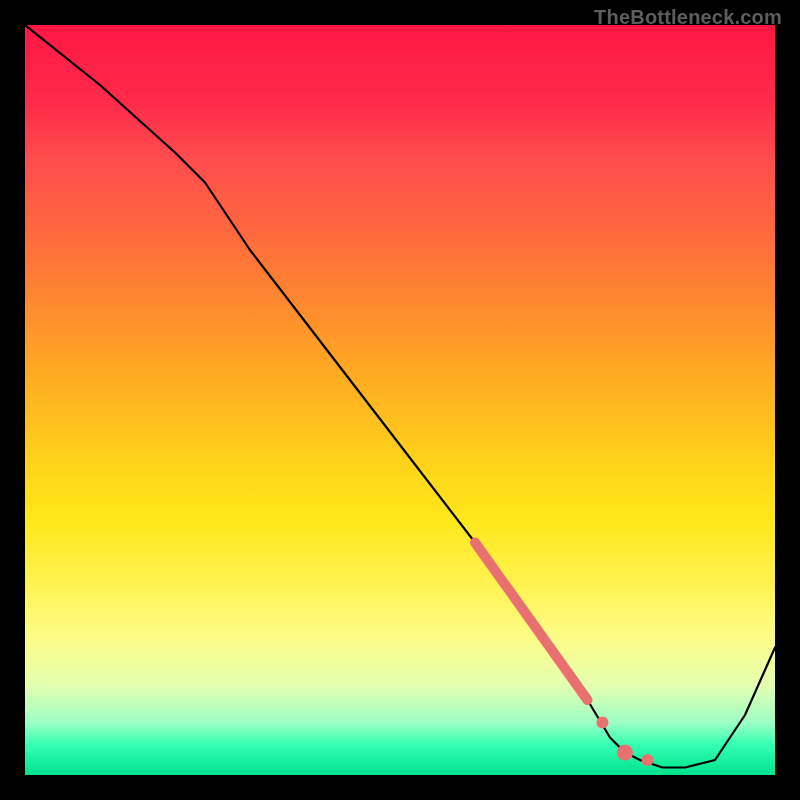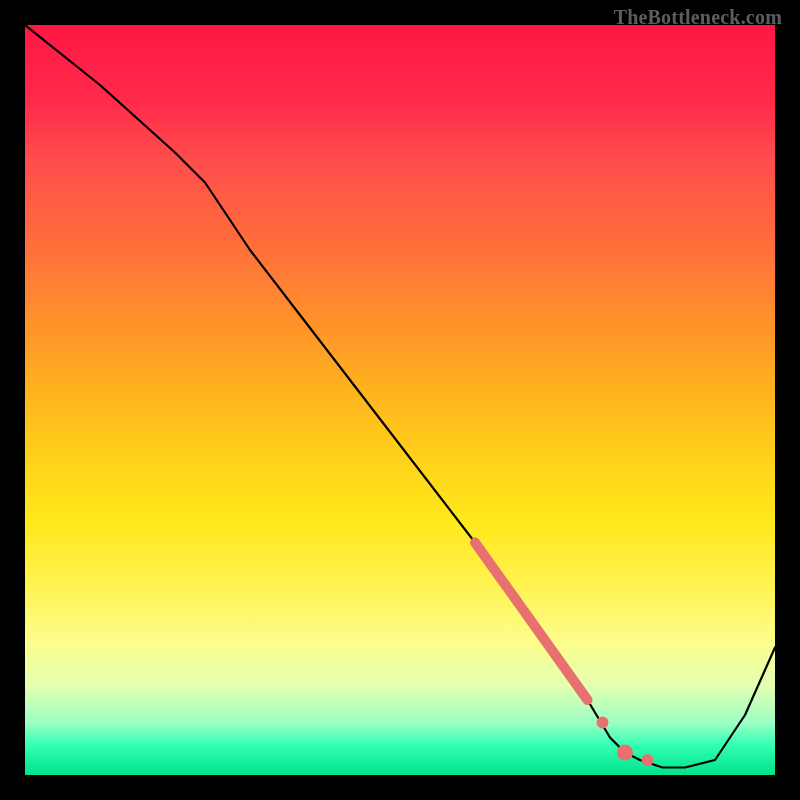--- a/index.html
+++ b/index.html
@@ -32,21 +32,21 @@
       #9dffc4 93%,
       #33ffb3 96%,
       #00e28a 100%
     );
   }
   .plot svg { position: absolute; left: 0; top: 0; width: 750px; height: 750px; }
   .watermark {
     position: absolute;
     top: 6px;
     right: 18px;
-    font-family: Liberation Serif, serif;
+    font-family: Liberation Sans, sans-serif;
     font-size: 20px;
     font-weight: 600;
     color: #5d5d5d;
     letter-spacing: 0.2px;
     user-select: none;
   }
 </style>
 </head>
 <body>
 

